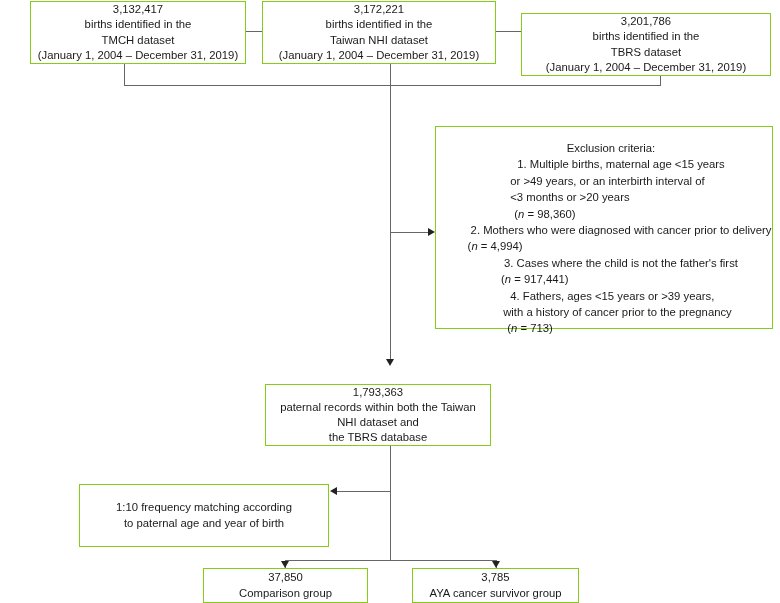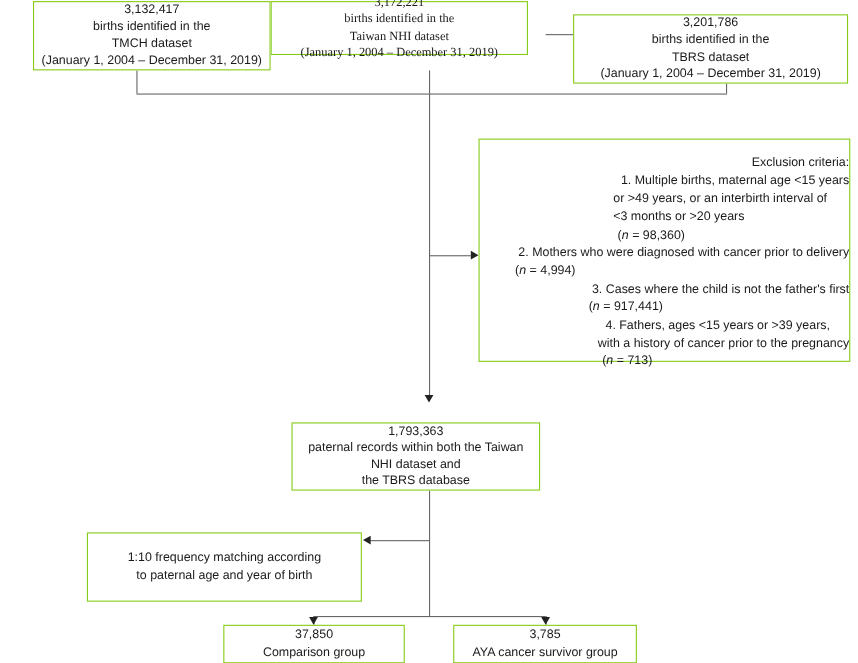--- a/index.html
+++ b/index.html
@@ -25,21 +25,21 @@
     flex-direction: column;
     align-items: center;
     justify-content: center;
     text-align: center;
     font-size: 11.3px;
     line-height: 15.2px;
     z-index: 3;
   }
   .box .ln { display: block; white-space: nowrap; }
   .box.left-align {
-    align-items: flex-end;
+    align-items: center;
     text-align: left;
     justify-content: flex-start;
   }
   
   .vline {
     position: absolute;
     width: 1px;
     background: #666666;
     z-index: 1;
   }
@@ -81,21 +81,21 @@
   }
   .excl-title { display:block; white-space: nowrap; }
   .excl-item { display: block; }
   .excl-item .head { display:block; white-space: nowrap; margin-left: 20px; }
   .excl-item .cont { display:block; white-space: nowrap; padding-left: 13px; }
   .excl-item .cnt  { display:block; white-space: nowrap; padding-left: 17px; }
   .ital { font-style: italic; }
 
   
   #box-tmch   { left: 30px;  top: 1px;   width: 216px; height: 63px; }
-  #box-nhi    { left: 246px; top: 1px;   width: 234px; height: 49px; font-family: Liberation Serif, serif; }
+  #box-nhi    { left: 262px; top: 1px;   width: 234px; height: 63px; }
   #box-tbrs   { left: 521px; top: 13px;   width: 250px; height: 63px; }
   #exclusion-box { left: 435px; top: 126px; width: 338px; height: 203px; }
   #box-paternal { left: 265px; top: 384px; width: 226px; height: 62px; }
   #box-matching { left: 79px;  top: 484px; width: 250px; height: 63px; }
   #box-comparison { left: 203px; top: 568px; width: 165px; height: 35px; }
   #box-survivor   { left: 412px; top: 568px; width: 167px; height: 35px; }
 </style>
 </head>
 <body>
 

